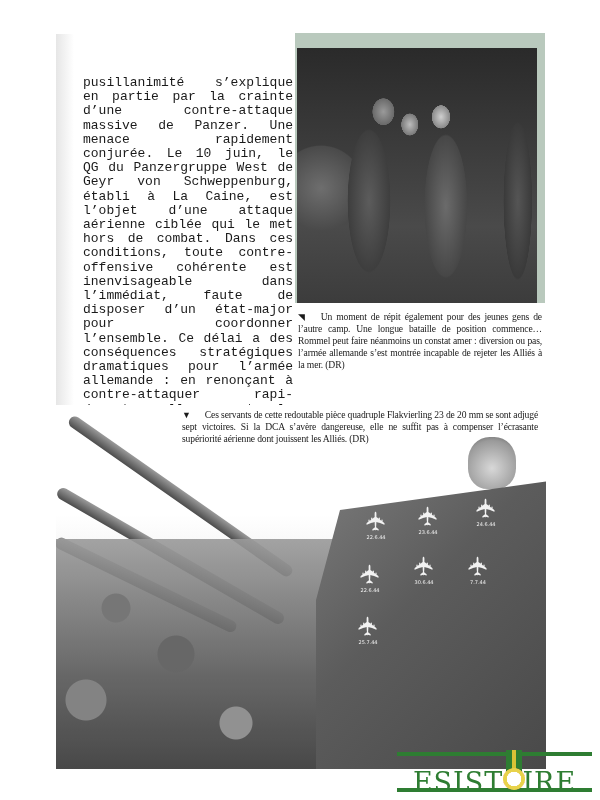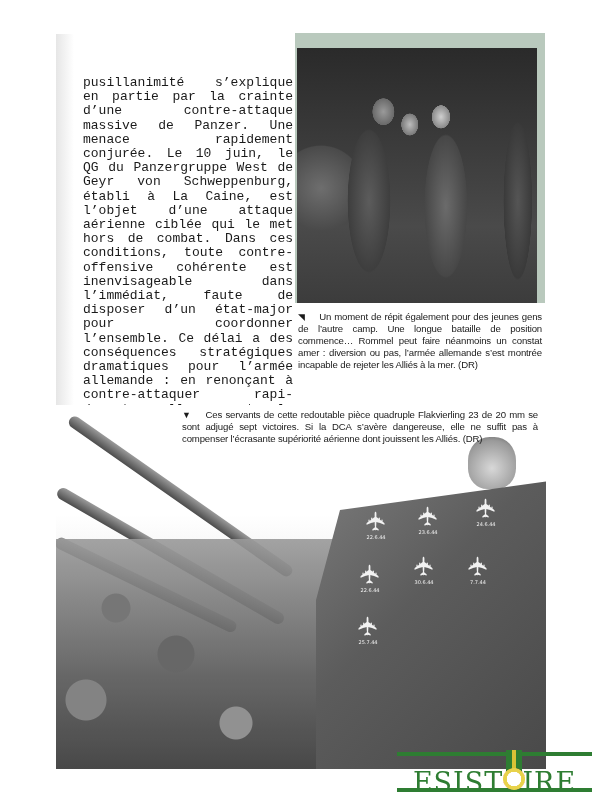--- a/index.html
+++ b/index.html
@@ -29,21 +29,21 @@
       radial-gradient(ellipse 18px 22px at 36% 25%, #9a9a9a 0%, #6a6a6a 60%, transparent 62%),
       radial-gradient(ellipse 14px 18px at 47% 30%, #bdbdbd 0%, #7a7a7a 60%, transparent 62%),
       radial-gradient(ellipse 15px 19px at 60% 27%, #cfcfcf 0%, #8a8a8a 60%, transparent 62%),
       radial-gradient(ellipse 30px 100px at 30% 60%, #5c5c5c 0%, #3e3e3e 70%, transparent 72%),
       radial-gradient(ellipse 30px 100px at 62% 62%, #6b6b6b 0%, #474747 70%, transparent 72%),
       radial-gradient(ellipse 20px 110px at 92% 60%, #555 0%, #3a3a3a 70%, transparent 72%),
       radial-gradient(ellipse 60px 60px at 10% 55%, #6e6e6e 0%, #4a4a4a 70%, transparent 72%),
       linear-gradient(to bottom, #2a2a2a 0%, #3a3a3a 35%, #4a4a4a 70%, #3c3c3c 100%);
   }
   .caption {
-    font-family: Liberation Sans, sans-serif;
+    font-family: Liberation Serif, serif;
     font-size: 9.6px; line-height: 12.1px; color: #1a1a1a;
     text-align: justify; letter-spacing: -0.15px;
   }
   .caption-top { position: absolute; left: 298px; top: 311px; width: 244px; }
   .caption-bottom { position: absolute; left: 182px; top: 409px; width: 356px; }
   .arrow-mark { font-size: 9px; margin-right: 14px; }
   
   .photo-bottom {
     position: absolute; left: 56px; top: 405px; width: 490px; height: 364px;
     overflow: hidden;

